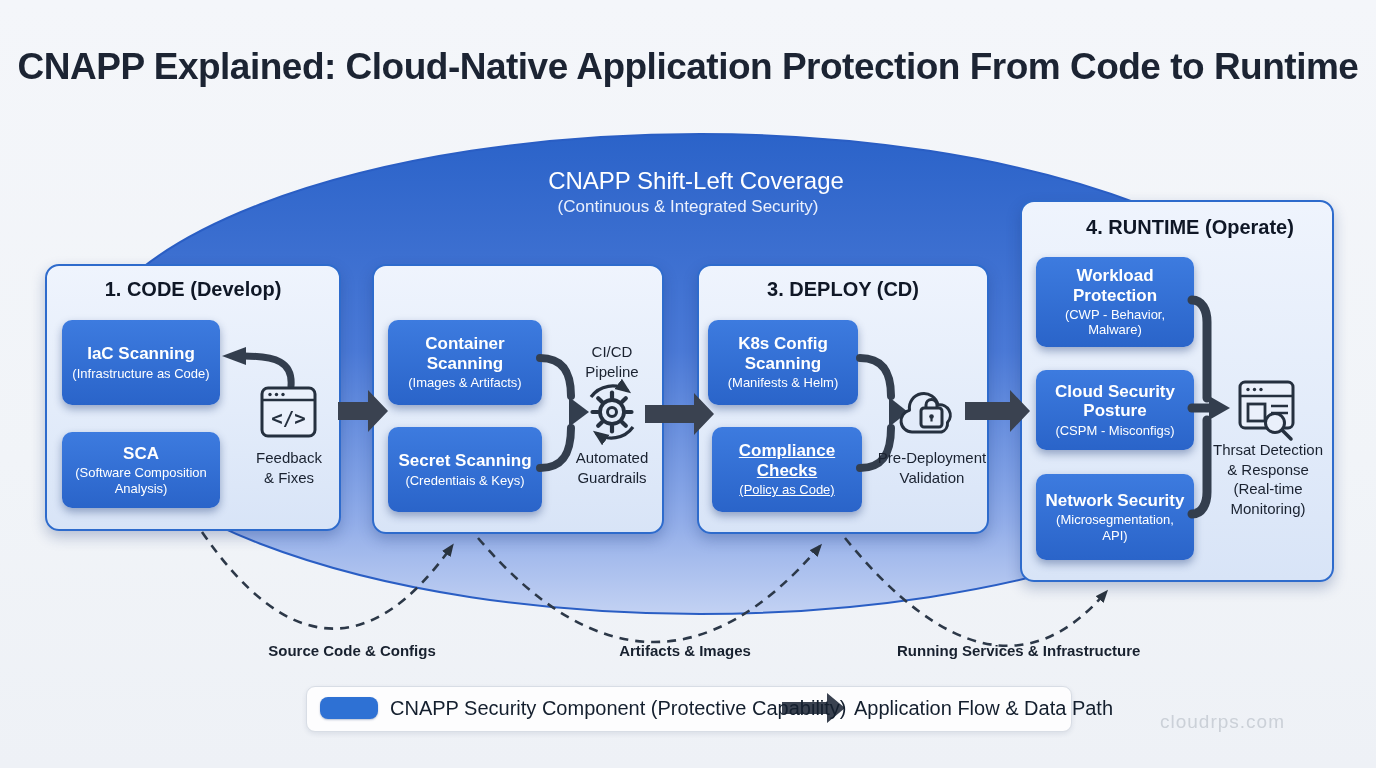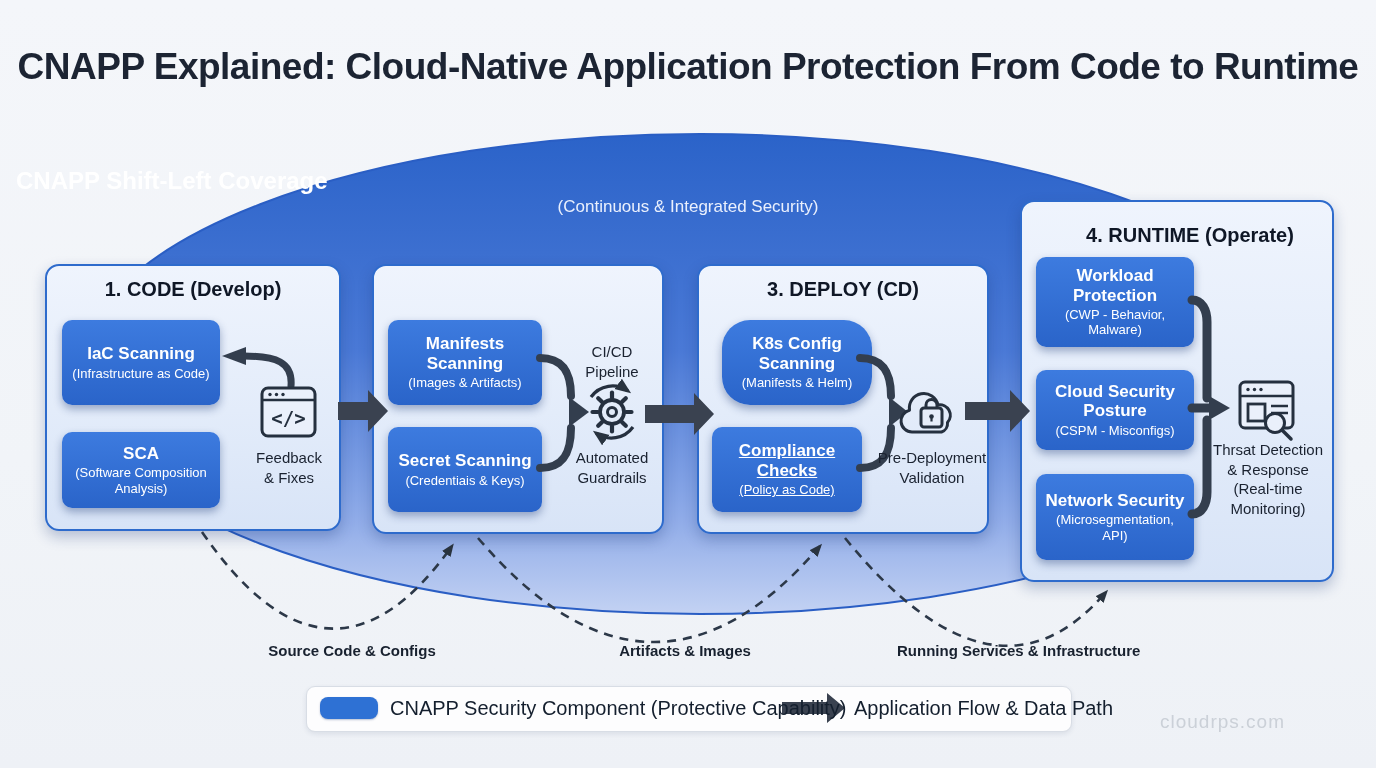--- a/index.html
+++ b/index.html
@@ -6,21 +6,21 @@
   #canvas{
     position:relative;width:1376px;height:768px;overflow:hidden;
     background:linear-gradient(180deg,#f4f6fa 0%,#f1f4f8 60%,#eef1f6 100%);
     font-family:"Liberation Sans",sans-serif;color:#131c2b;
   }
   .abs{position:absolute;}
   #title{left:0;right:0;top:46px;text-align:center;font-size:37px;font-weight:700;
     letter-spacing:-0.5px;color:#1c2433;z-index:6;}
   svg.layer{position:absolute;left:0;top:0;z-index:0;pointer-events:none;}
   svg#fg{z-index:5;}
-  #coverage-heading{left:0;right:0;top:167px;font-size:24px;font-weight:700;
+  #coverage-heading{left:0;right:0;top:167px;text-align:center;font-size:24px;font-weight:400;
     color:#ffffff;z-index:6;padding-left:16px;}
   #coverage-subheading{left:0;right:0;top:197px;text-align:center;font-size:17px;
     color:#eaf0fd;z-index:6;}
   .panel{position:absolute;z-index:2;border:2px solid #2e6bcc;border-radius:14px;
     background:linear-gradient(180deg,#eff4fd 0%,#e3ecfa 55%,#d8e4f7 100%);
     box-shadow:0 6px 14px rgba(25,55,120,.28);}
   .panel-header{text-align:center;font-size:20px;font-weight:700;color:#0f1726;margin-top:12px;}
   .cbox{position:absolute;border-radius:10px;display:flex;flex-direction:column;align-items:center;
     justify-content:center;text-align:center;color:#fff;padding:16px 8px;box-sizing:border-box;
     background:linear-gradient(180deg,#3d7bdf 0%,#2a64c9 100%);
@@ -70,43 +70,43 @@
       <div class="cbox-sub">(Infrastructure as Code)</div>
     </div>
     <div class="cbox" style="left:15px;top:166px;width:158px;height:76px;">
       <div class="cbox-title">SCA</div>
       <div class="cbox-sub">(Software Composition Analysis)</div>
     </div>
   </div>
 
   <div class="panel" style="left:372px;top:264px;width:288px;height:266px;">
     <div class="cbox" style="left:14px;top:54px;width:154px;height:85px;">
-      <div class="cbox-title">Manifests Scanning</div>
+      <div class="cbox-title">Container Scanning</div>
       <div class="cbox-sub">(Images &amp; Artifacts)</div>
     </div>
     <div class="cbox" style="left:14px;top:161px;width:154px;height:85px;">
       <div class="cbox-title">Secret Scanning</div>
       <div class="cbox-sub">(Credentiais &amp; Keys)</div>
     </div>
   </div>
 
   <div class="panel" style="left:697px;top:264px;width:288px;height:266px;">
     <div class="panel-header">3. DEPLOY (CD)</div>
-    <div class="cbox" style="left:23px;top:54px;width:150px;height:85px;border-radius:28px;">
+    <div class="cbox" style="left:9px;top:54px;width:150px;height:85px;">
       <div class="cbox-title">K8s Config Scanning</div>
       <div class="cbox-sub">(Manifests &amp; Helm)</div>
     </div>
     <div class="cbox" style="left:13px;top:161px;width:150px;height:85px;text-decoration:underline;">
       <div class="cbox-title">Compliance Checks</div>
       <div class="cbox-sub">(Policy as Code)</div>
     </div>
   </div>
 
   <div class="panel" style="left:1020px;top:200px;width:310px;height:378px;">
-    <div class="panel-header" style="margin-top:22px;padding-left:26px;">4. RUNTIME (Operate)</div>
+    <div class="panel-header" style="margin-top:14px;padding-left:26px;">4. RUNTIME (Operate)</div>
     <div class="cbox" style="left:14px;top:55px;width:158px;height:90px;">
       <div class="cbox-title">Workload Protection</div>
       <div class="cbox-sub">(CWP - Behavior, Malware)</div>
     </div>
     <div class="cbox" style="left:14px;top:168px;width:158px;height:80px;">
       <div class="cbox-title">Cloud Security Posture</div>
       <div class="cbox-sub">(CSPM - Misconfigs)</div>
     </div>
     <div class="cbox" style="left:14px;top:272px;width:158px;height:86px;">
       <div class="cbox-title">Network Security</div>

